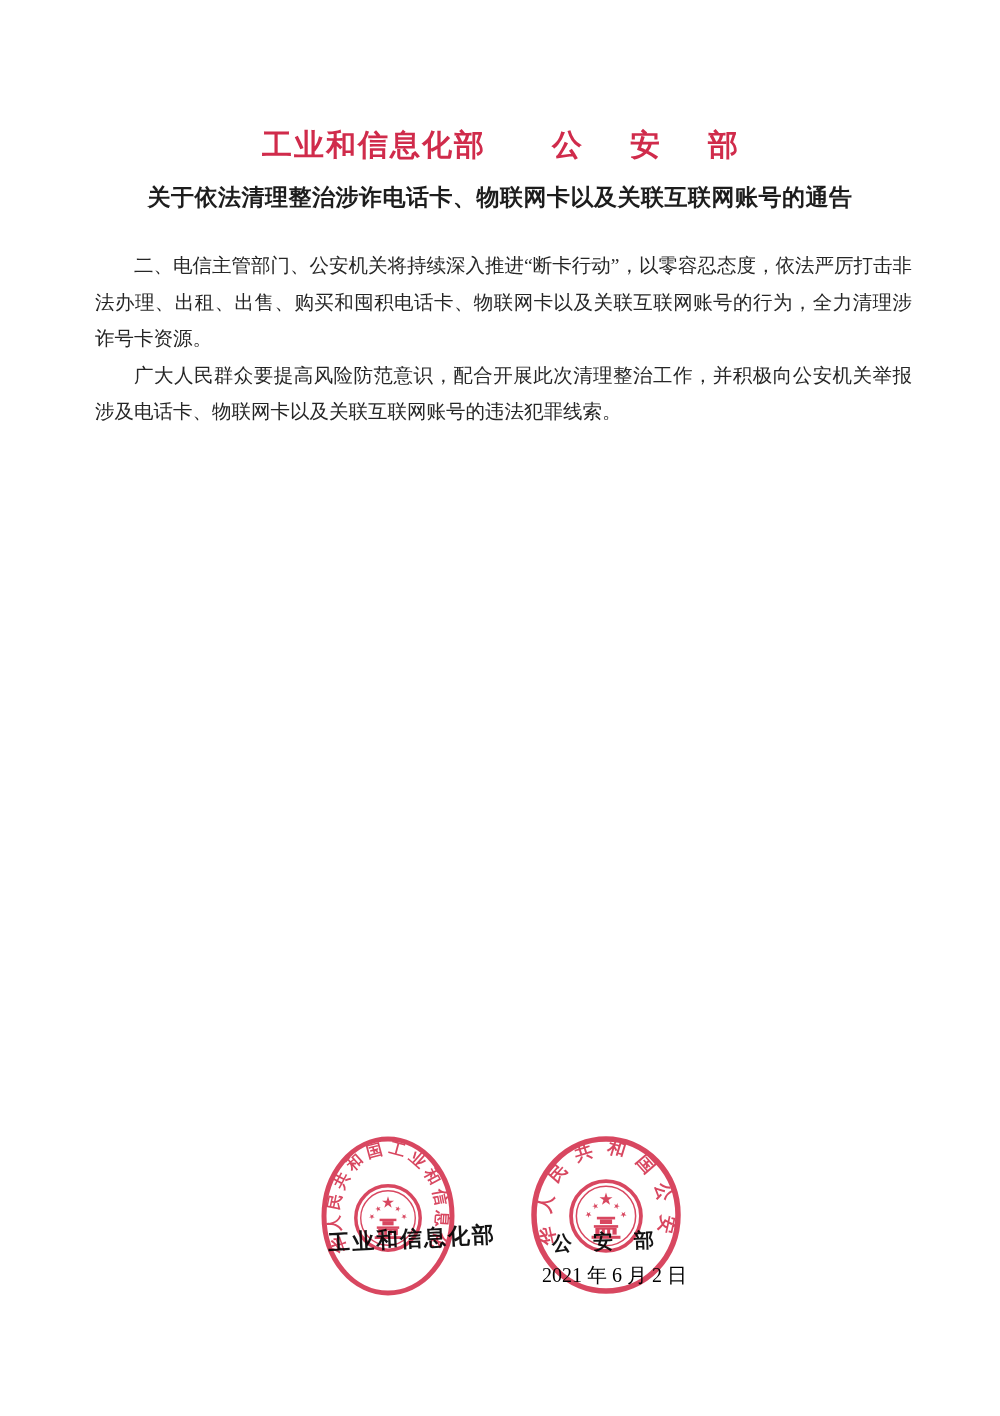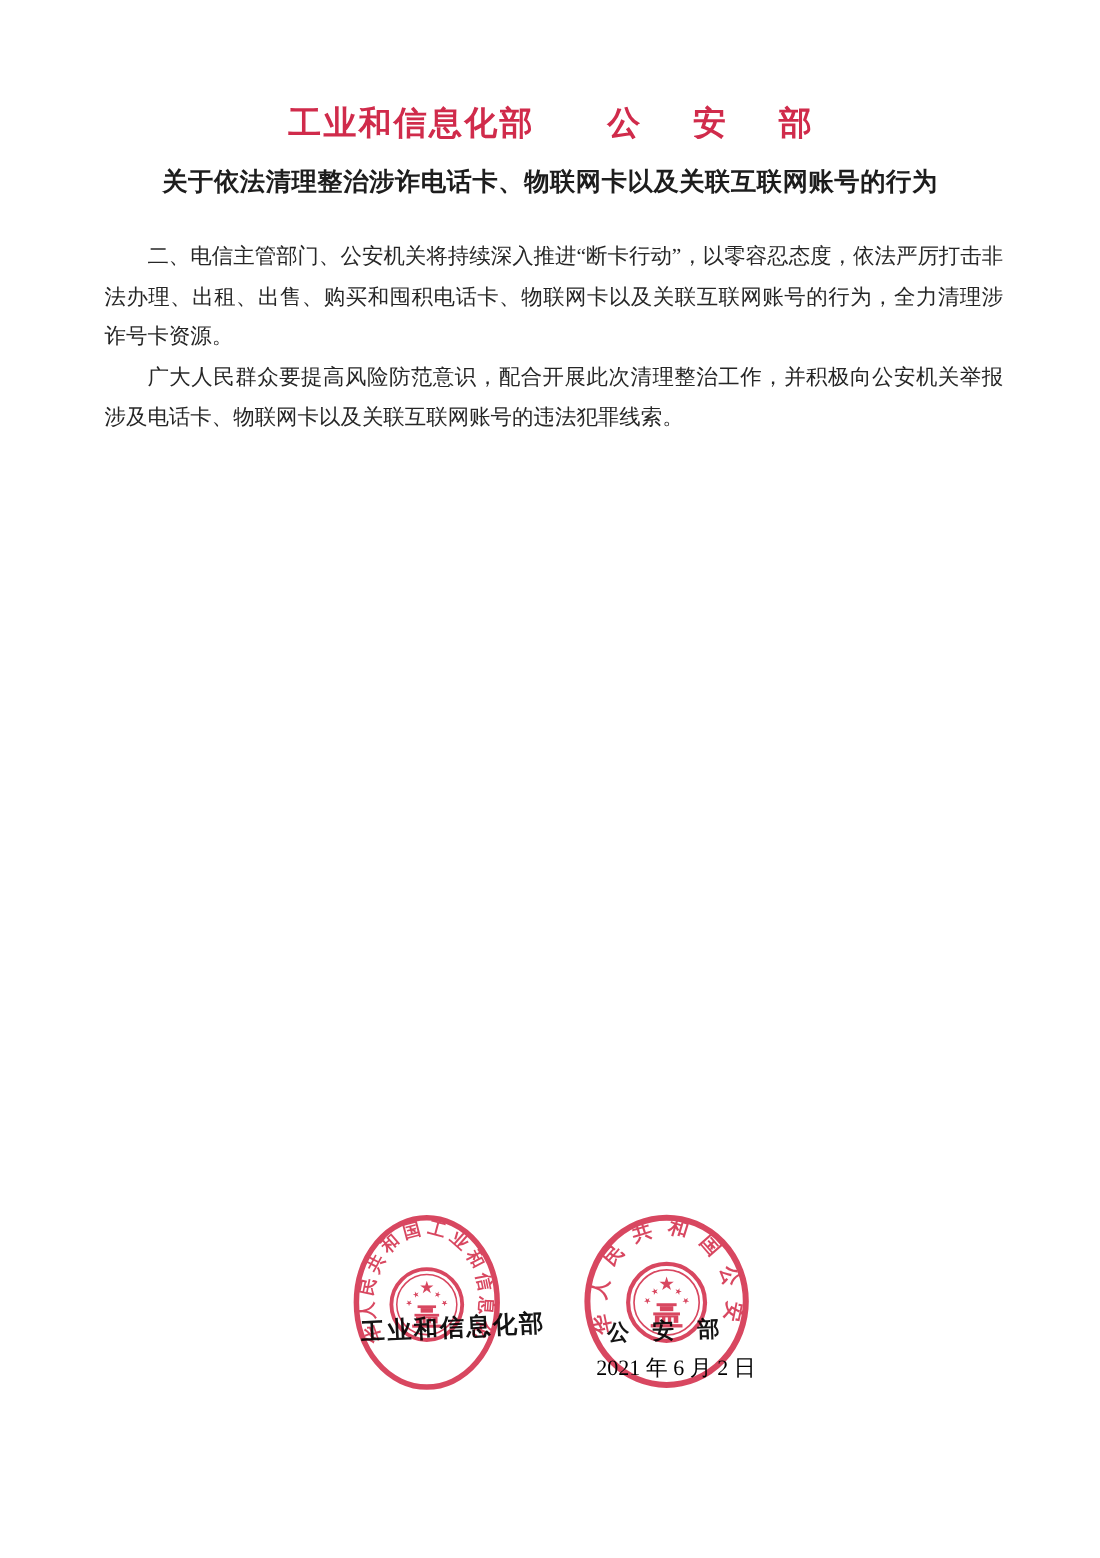--- a/index.html
+++ b/index.html
@@ -12,20 +12,21 @@
   body{
     width:1000px;height:1416px;
     background:var(--paper);
     font-family:"Liberation Serif","DejaVu Serif",serif;
   }
   .page{
     position:relative;
     width:1000px;height:1331px;
     overflow:hidden;
     background:var(--paper);
+    margin-top:32px;
   }
   
   .gov-header{
     padding-top:94px;
     text-align:center;
     font-size:30px;
     line-height:38px;
     font-weight:bold;
     color:var(--red);
     white-space:nowrap;
@@ -102,21 +103,21 @@
 </style>
 </head>
 <body>
 
 <div class="page">
 
   <div class="gov-header">
     <span class="dept-left">工业和信息化部</span><span class="dept-right">公安部</span>
   </div>
 
-  <div class="doc-title">关于依法清理整治涉诈电话卡、物联网卡以及关联互联网账号的行为</div>
+  <div class="doc-title">关于依法清理整治涉诈电话卡、物联网卡以及关联互联网账号的通告</div>
 
   <div class="doc-body">
     <p>二、电信主管部门、公安机关将持续深入推进“断卡行动”，以零容忍态度，依法严厉打击非法办理、出租、出售、购买和囤积电话卡、物联网卡以及关联互联网账号的行为，全力清理涉诈号卡资源。</p>
     <p>广大人民群众要提高风险防范意识，配合开展此次清理整治工作，并积极向公安机关举报涉及电话卡、物联网卡以及关联互联网账号的违法犯罪线索。</p>
   </div>
 
   <div class="seal-area">
 
     <svg class="defs-holder" aria-hidden="true">
       <defs>

